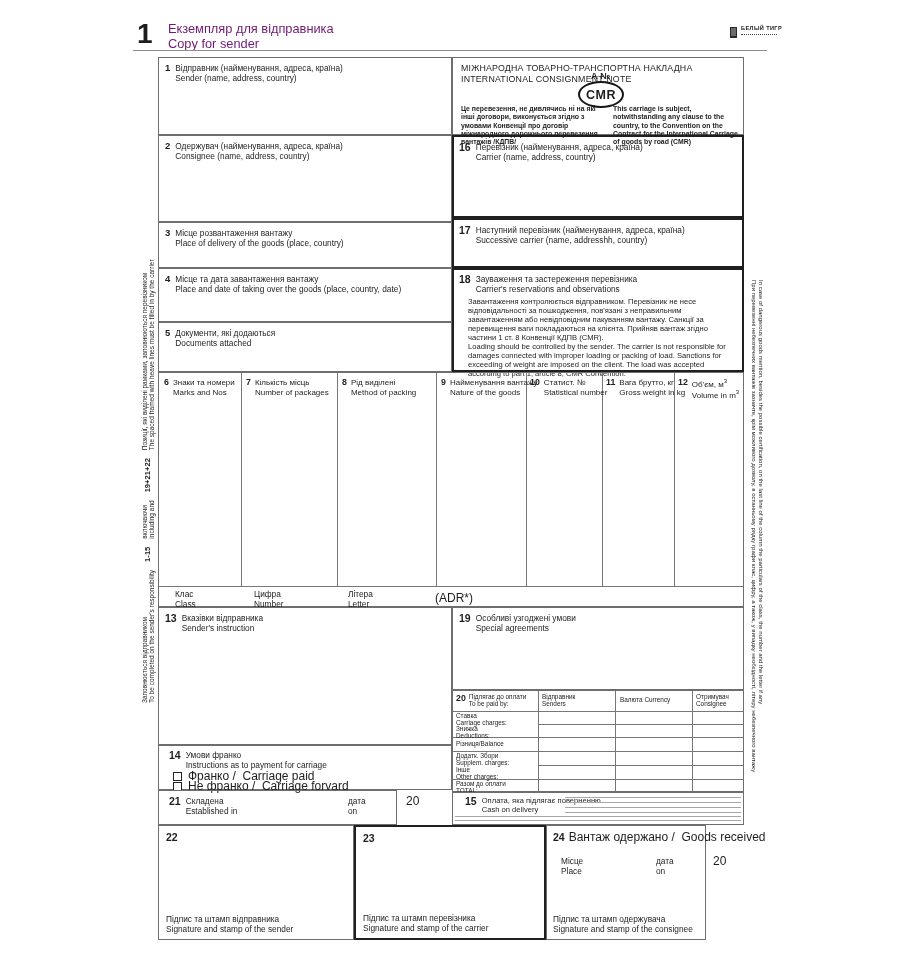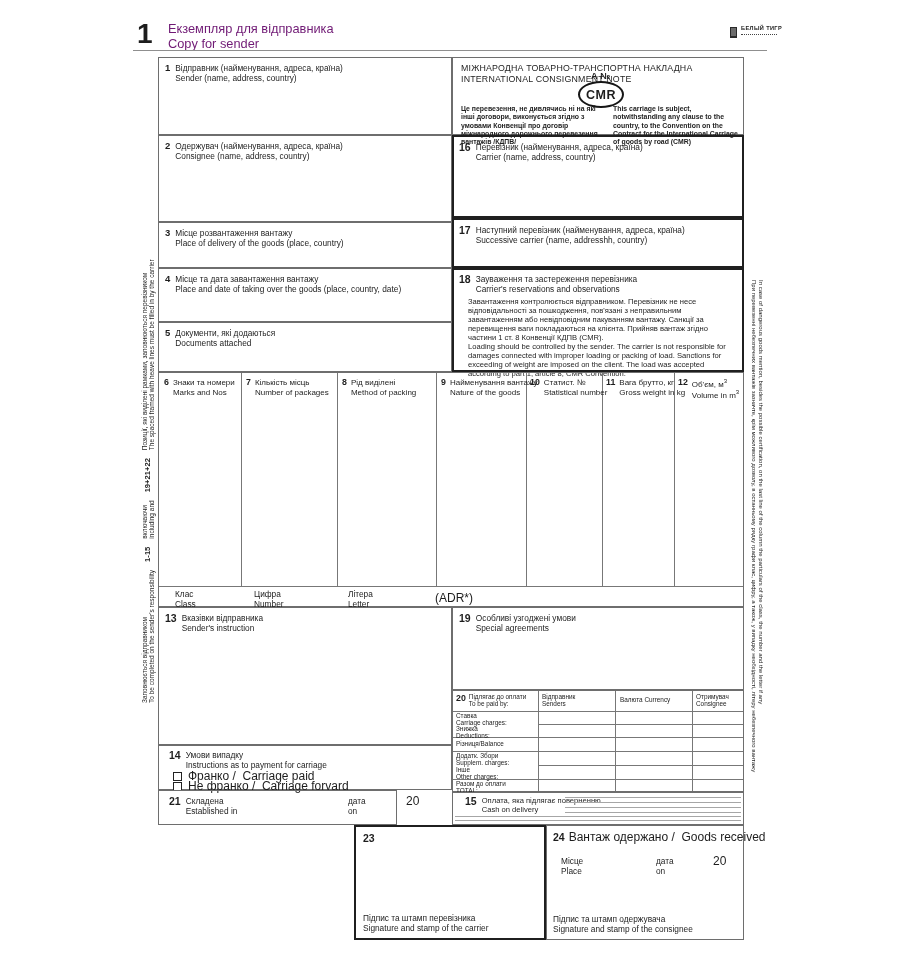--- a/index.html
+++ b/index.html
@@ -305,21 +305,21 @@
     <div class="abs paysm" style="left:3px;top:90px">
       <span>Разом до оплати</span>
       <span>TOTAL:</span>
     </div>
   </div>
 
   <div class="box" style="left:158px;top:745px;width:294px;height:45px">
     <div class="lbl" style="left:10px;top:4px">
       <span class="bign">14</span>
       <span class="two">
-        <span>Умови випадку</span>
+        <span>Умови франко</span>
         <span>Instructions as to payment for carriage</span>
       </span>
     </div>
     <div class="abs" style="left:14px;top:25px;display:flex;gap:6px;align-items:flex-end">
       <span class="cb"></span>
       <span class="one">
         <span>Франко /</span>&nbsp;
         <span>Carriage paid</span>
       </span>
     </div>
@@ -356,30 +356,37 @@
       </span>
     </div>
     <div class="rl" style="left:112px;top:4px;width:176px"></div>
     <div class="rl" style="left:112px;top:9px;width:176px"></div>
     <div class="rl" style="left:112px;top:14px;width:176px"></div>
     <div class="rl" style="left:112px;top:19px;width:176px"></div>
     <div class="rl" style="left:2px;top:23px;width:286px"></div>
     <div class="rl" style="left:2px;top:27px;width:286px"></div>
   </div>
 
+  <div class="box" style="left:158px;top:825px;width:196px;height:115px">
+    <div class="abs bign" style="left:7px;top:6px">22</div>
+    <div class="abs two" style="left:7px;bottom:5px">
+      <span>Підпис та штамп відправника</span>
+      <span>Signature and stamp of the sender</span>
+    </div>
+  </div>
 
   <div class="box thick" style="left:354px;top:825px;width:192px;height:115px">
     <div class="abs bign" style="left:7px;top:6px">23</div>
     <div class="abs two" style="left:7px;bottom:5px">
       <span>Підпис та штамп перевізника</span>
       <span>Signature and stamp of the carrier</span>
     </div>
   </div>
 
-  <div class="box" style="left:546px;top:825px;width:198px;height:115px">
+  <div class="box" style="left:546px;top:825px;width:160px;height:115px">
     <div class="lbl" style="left:6px;top:6px;gap:4px">
       <span class="bign">24</span>
       <span class="one">
         <span>Вантаж одержано /</span>&nbsp;
         <span>Goods received</span>
       </span>
     </div>
     <div class="abs two" style="left:14px;top:30px">
       <span>Місце</span>
       <span>Place</span>

